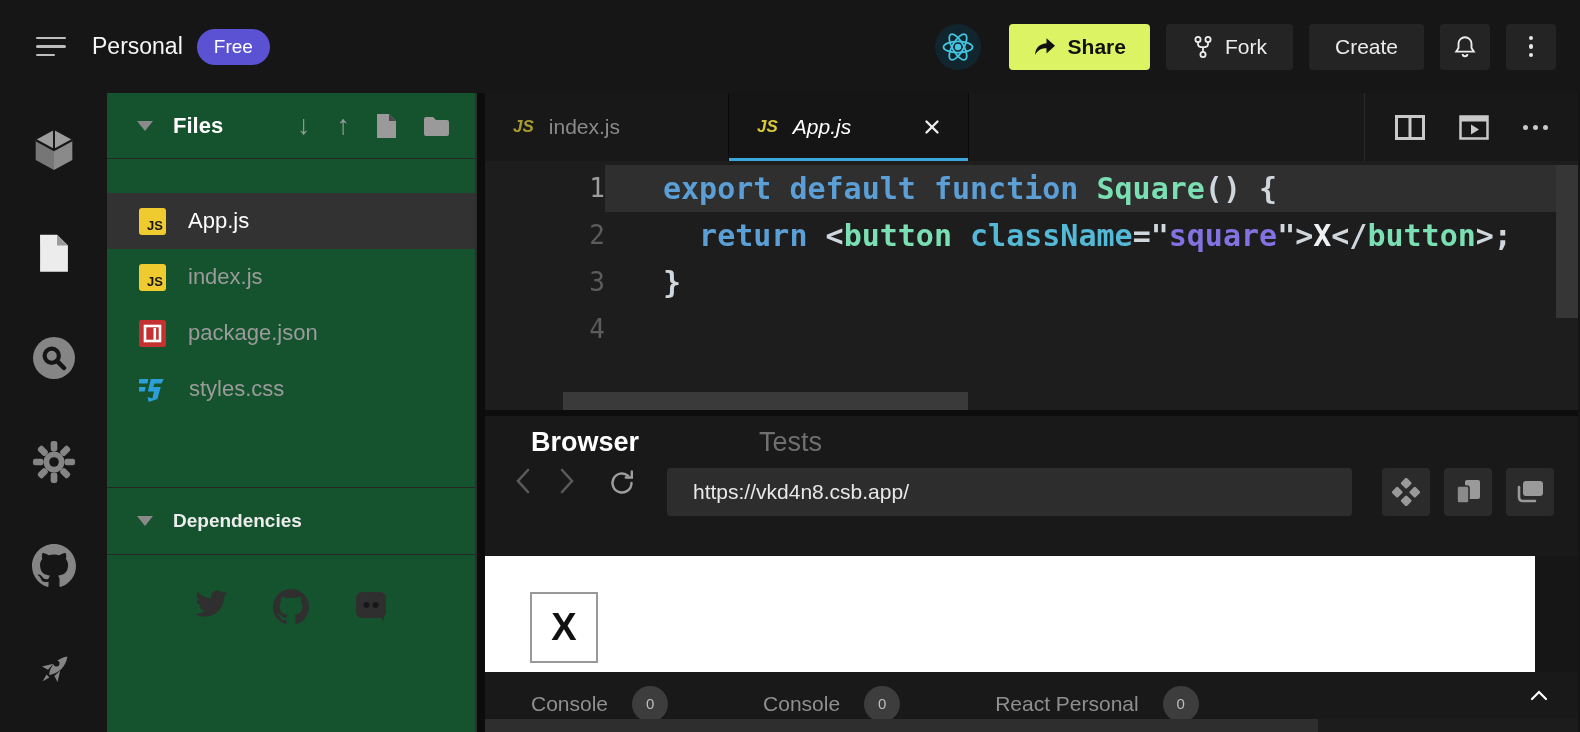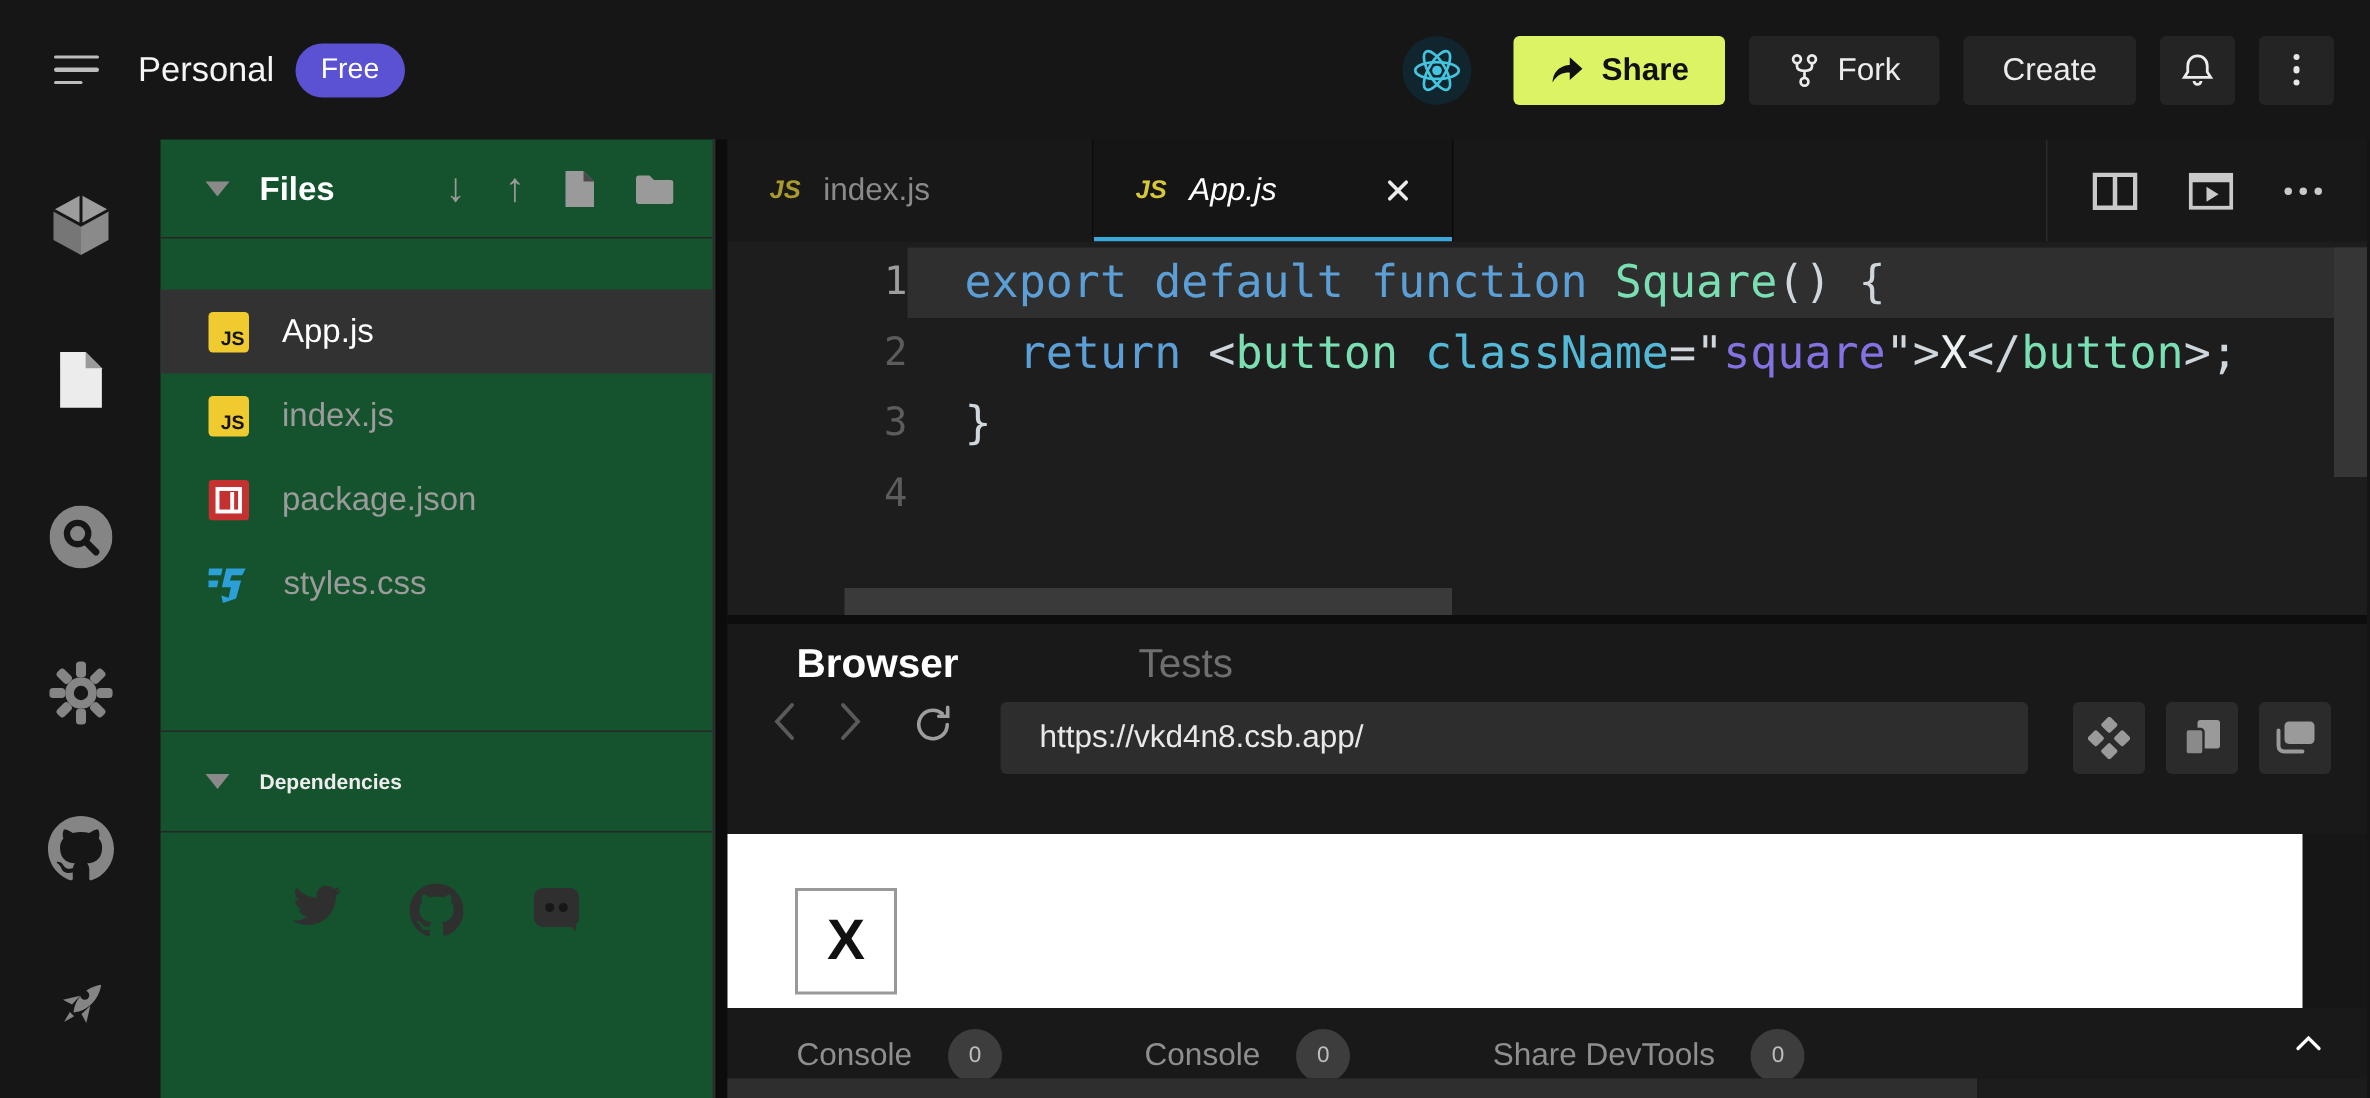--- a/index.html
+++ b/index.html
@@ -43,21 +43,21 @@
   .arrow-glyph { font-size:27px; line-height:1; cursor:pointer; }
   .file-list { padding-top:34px; }
   .file-row { height:56px; display:flex; align-items:center; padding-left:32px; gap:22px;
     color:#9b9b9b; font-size:22px; cursor:pointer; }
   .file-row.selected { background:#323232; color:#fff; }
   .js-badge { width:27px; height:27px; background:#f0cb30; border-radius:3px; color:#151515;
     font-size:13px; font-weight:800; display:flex; align-items:flex-end; justify-content:flex-end;
     padding:0 3px 2px 0; }
   .dep-head { margin-top:70px; height:68px; display:flex; align-items:center; padding:0 30px;
     border-top:1px solid #262626; border-bottom:1px solid #262626; }
-  .dep-title { margin-left:20px; color:#ededed; font-size:14px; font-weight:600; }
+  .dep-title { margin-left:20px; color:#ededed; font-size:19px; font-weight:600; }
   .social-row { margin-top:34px; display:flex; justify-content:center; gap:44px; }
 
   .divider-v { width:8px; background:#0c0c0c; }
 
   .right-col { width:1093px; display:flex; flex-direction:column; }
 
   
   .tabbar { height:68px; background:#181818; display:flex; align-items:stretch; }
   .tab { width:244px; display:flex; align-items:center; padding:0 28px; gap:15px;
     border-right:1px solid #0a0a0a; font-size:21px; color:#8a8a8a; cursor:pointer; }
@@ -71,21 +71,21 @@
   .tabbar-tools { display:flex; align-items:center; gap:34px; padding:0 30px; }
   .tool { cursor:pointer; display:flex; }
   .hdots { display:flex; gap:5px; }
   .hdots i { width:5px; height:5px; background:#c9c9c9; border-radius:50%; }
 
   .code-area { height:249px; background:#1d1d1d; position:relative;
     font-family:"DejaVu Sans Mono", monospace; padding-top:4px; }
   .code-line { display:flex; height:47px; line-height:47px; }
   .gutter { width:120px; text-align:right; color:#5c5c5c; font-size:26px; }
   .code-line.active .gutter { color:#9d9d9d; }
-  .code-text { flex:1; padding-left:38px; font-size:30px; white-space:pre; }
+  .code-text { flex:1; padding-left:58px; font-size:30px; white-space:pre;font-weight:bold; }
   .code-line.active .code-text { background:#2f2f2f; }
   .tok { white-space:pre; }
   [data-c="kw"]   { color:#5b9fd6; }
   [data-c="fn"]   { color:#7adfb2; }
   [data-c="tag"]  { color:#7adfb2; }
   [data-c="attr"] { color:#54b9d6; }
   [data-c="str"]  { color:#8373e2; }
   [data-c="pun"]  { color:#cfd6dc; }
   [data-c="plain"]{ color:#eef1f3; }
   .hscroll { position:absolute; bottom:0; left:78px; width:405px; height:18px; background:#3a3a3a; }
@@ -452,21 +452,21 @@
     <div class="console-bar">
       <span class="con-item">
         <span class="con-label">Console</span>
         <span class="con-badge">0</span>
       </span>
       <span class="con-item">
         <span class="con-label">Console</span>
         <span class="con-badge">0</span>
       </span>
       <span class="con-item">
-        <span class="con-label">Share DevTools</span>
+        <span class="con-label">React Personal</span>
         <span class="con-badge">0</span>
       </span>
       <span class="con-chevron">
         <svg width="18" height="11" viewBox="0 0 18 11" fill="none" stroke="#ffffff" stroke-width="2.2" stroke-linecap="round">
             <polyline points="2,9 9,2 16,9"></polyline>
           </svg>
       </span>
     </div>
     <div class="bottom-strip">
         <div class="thumb"></div>

